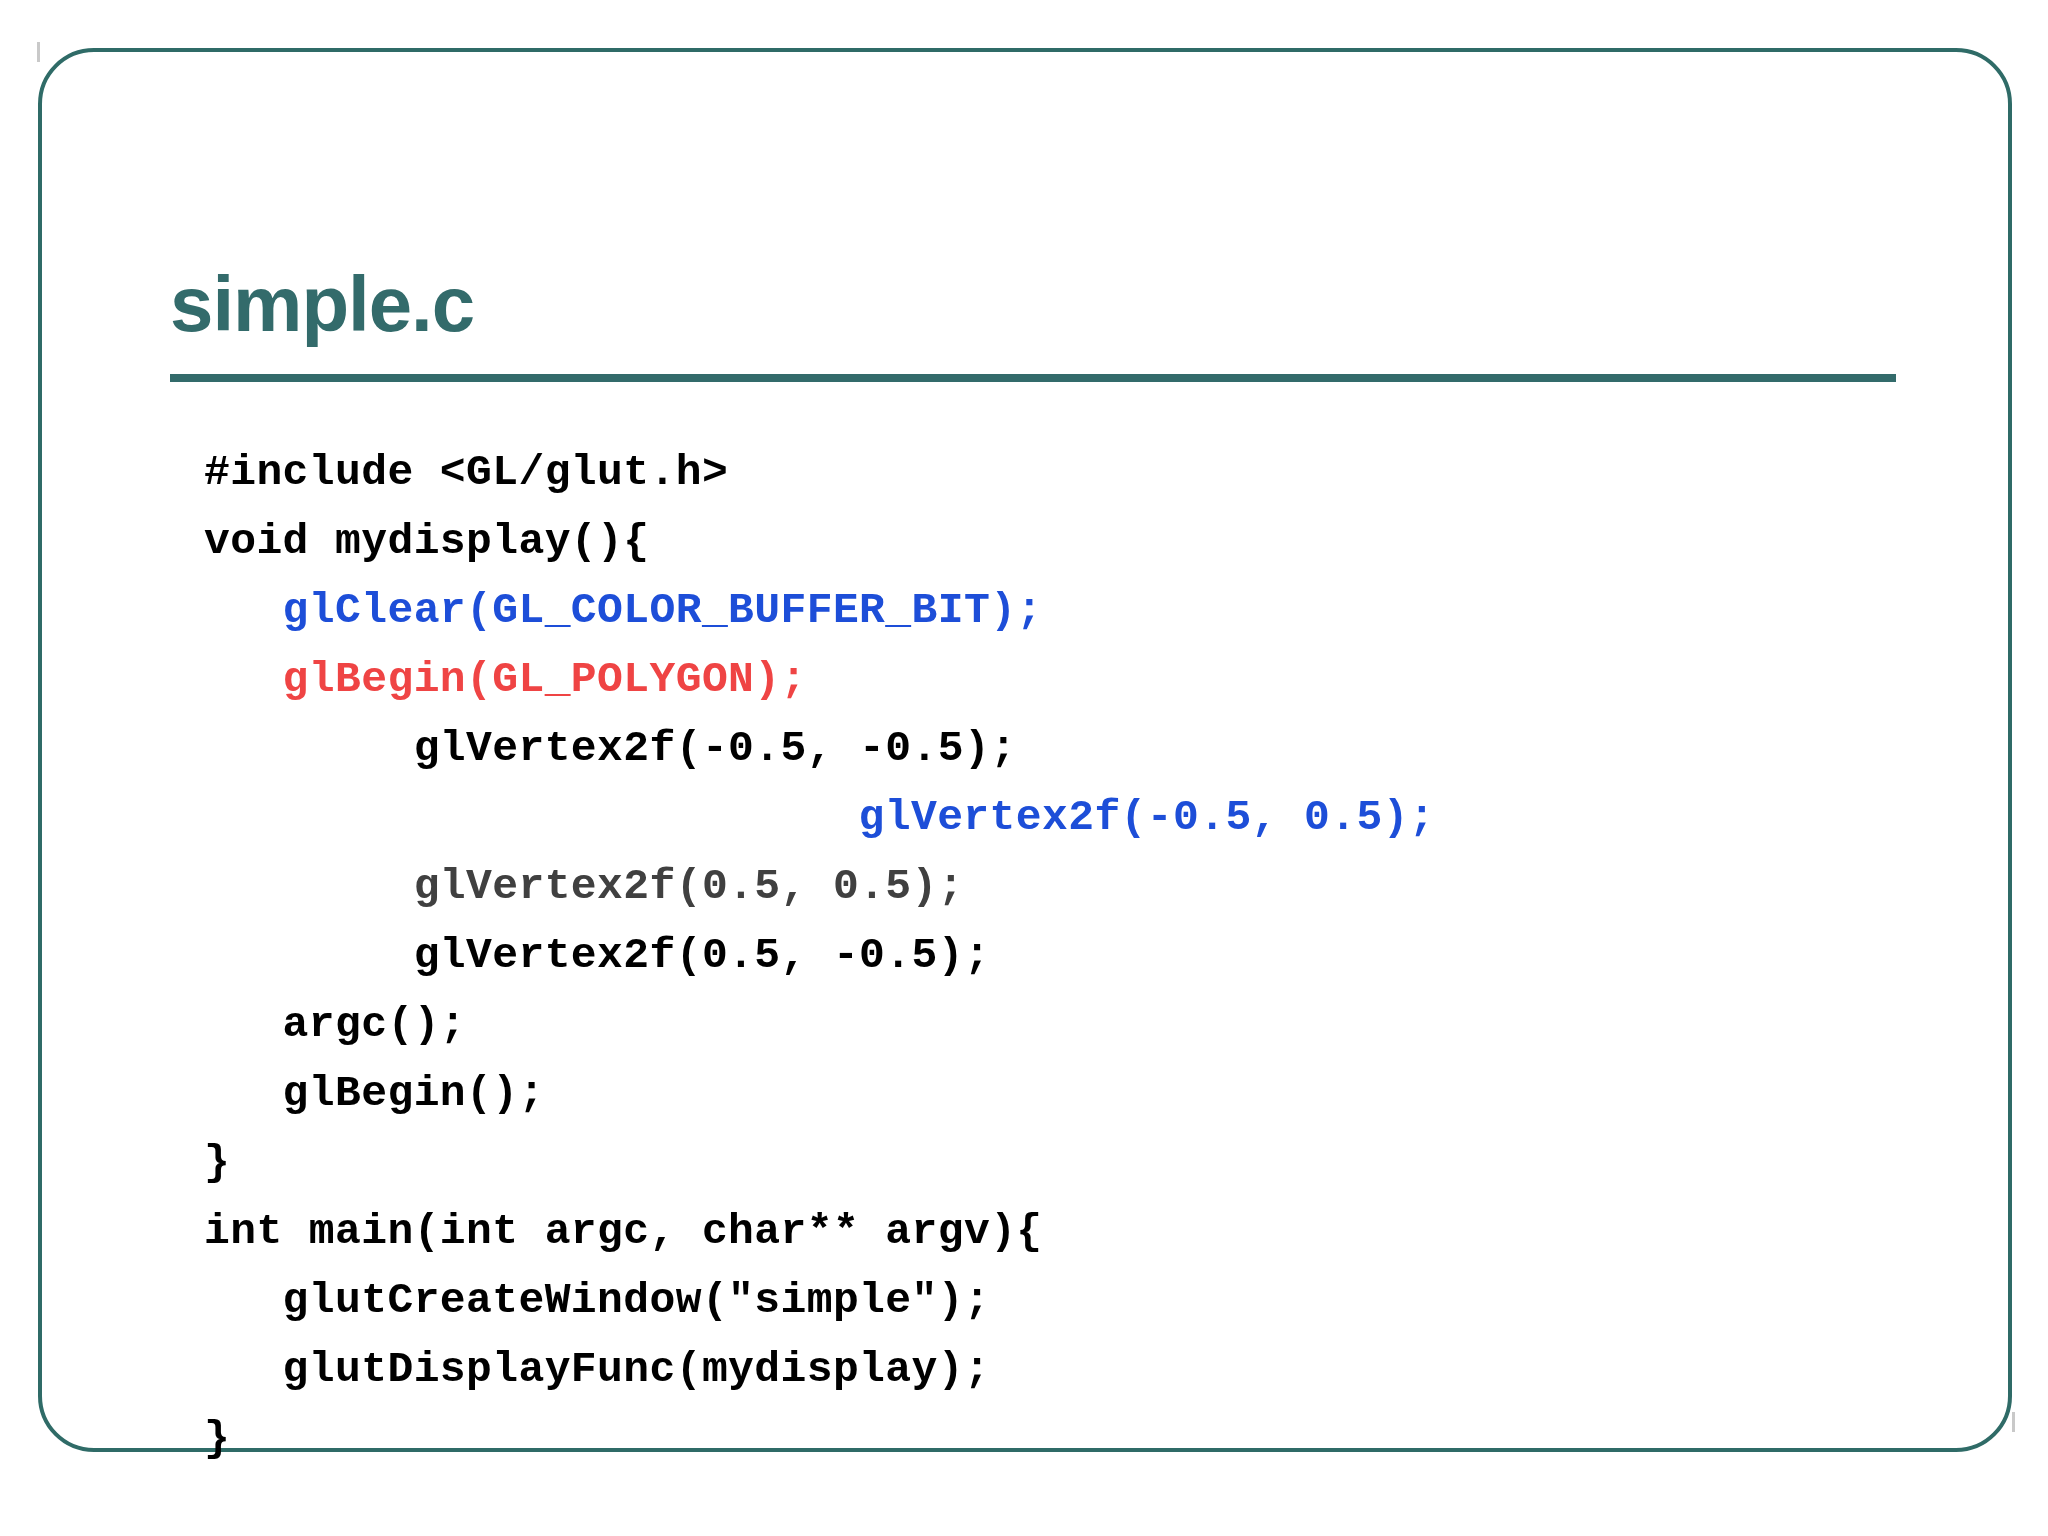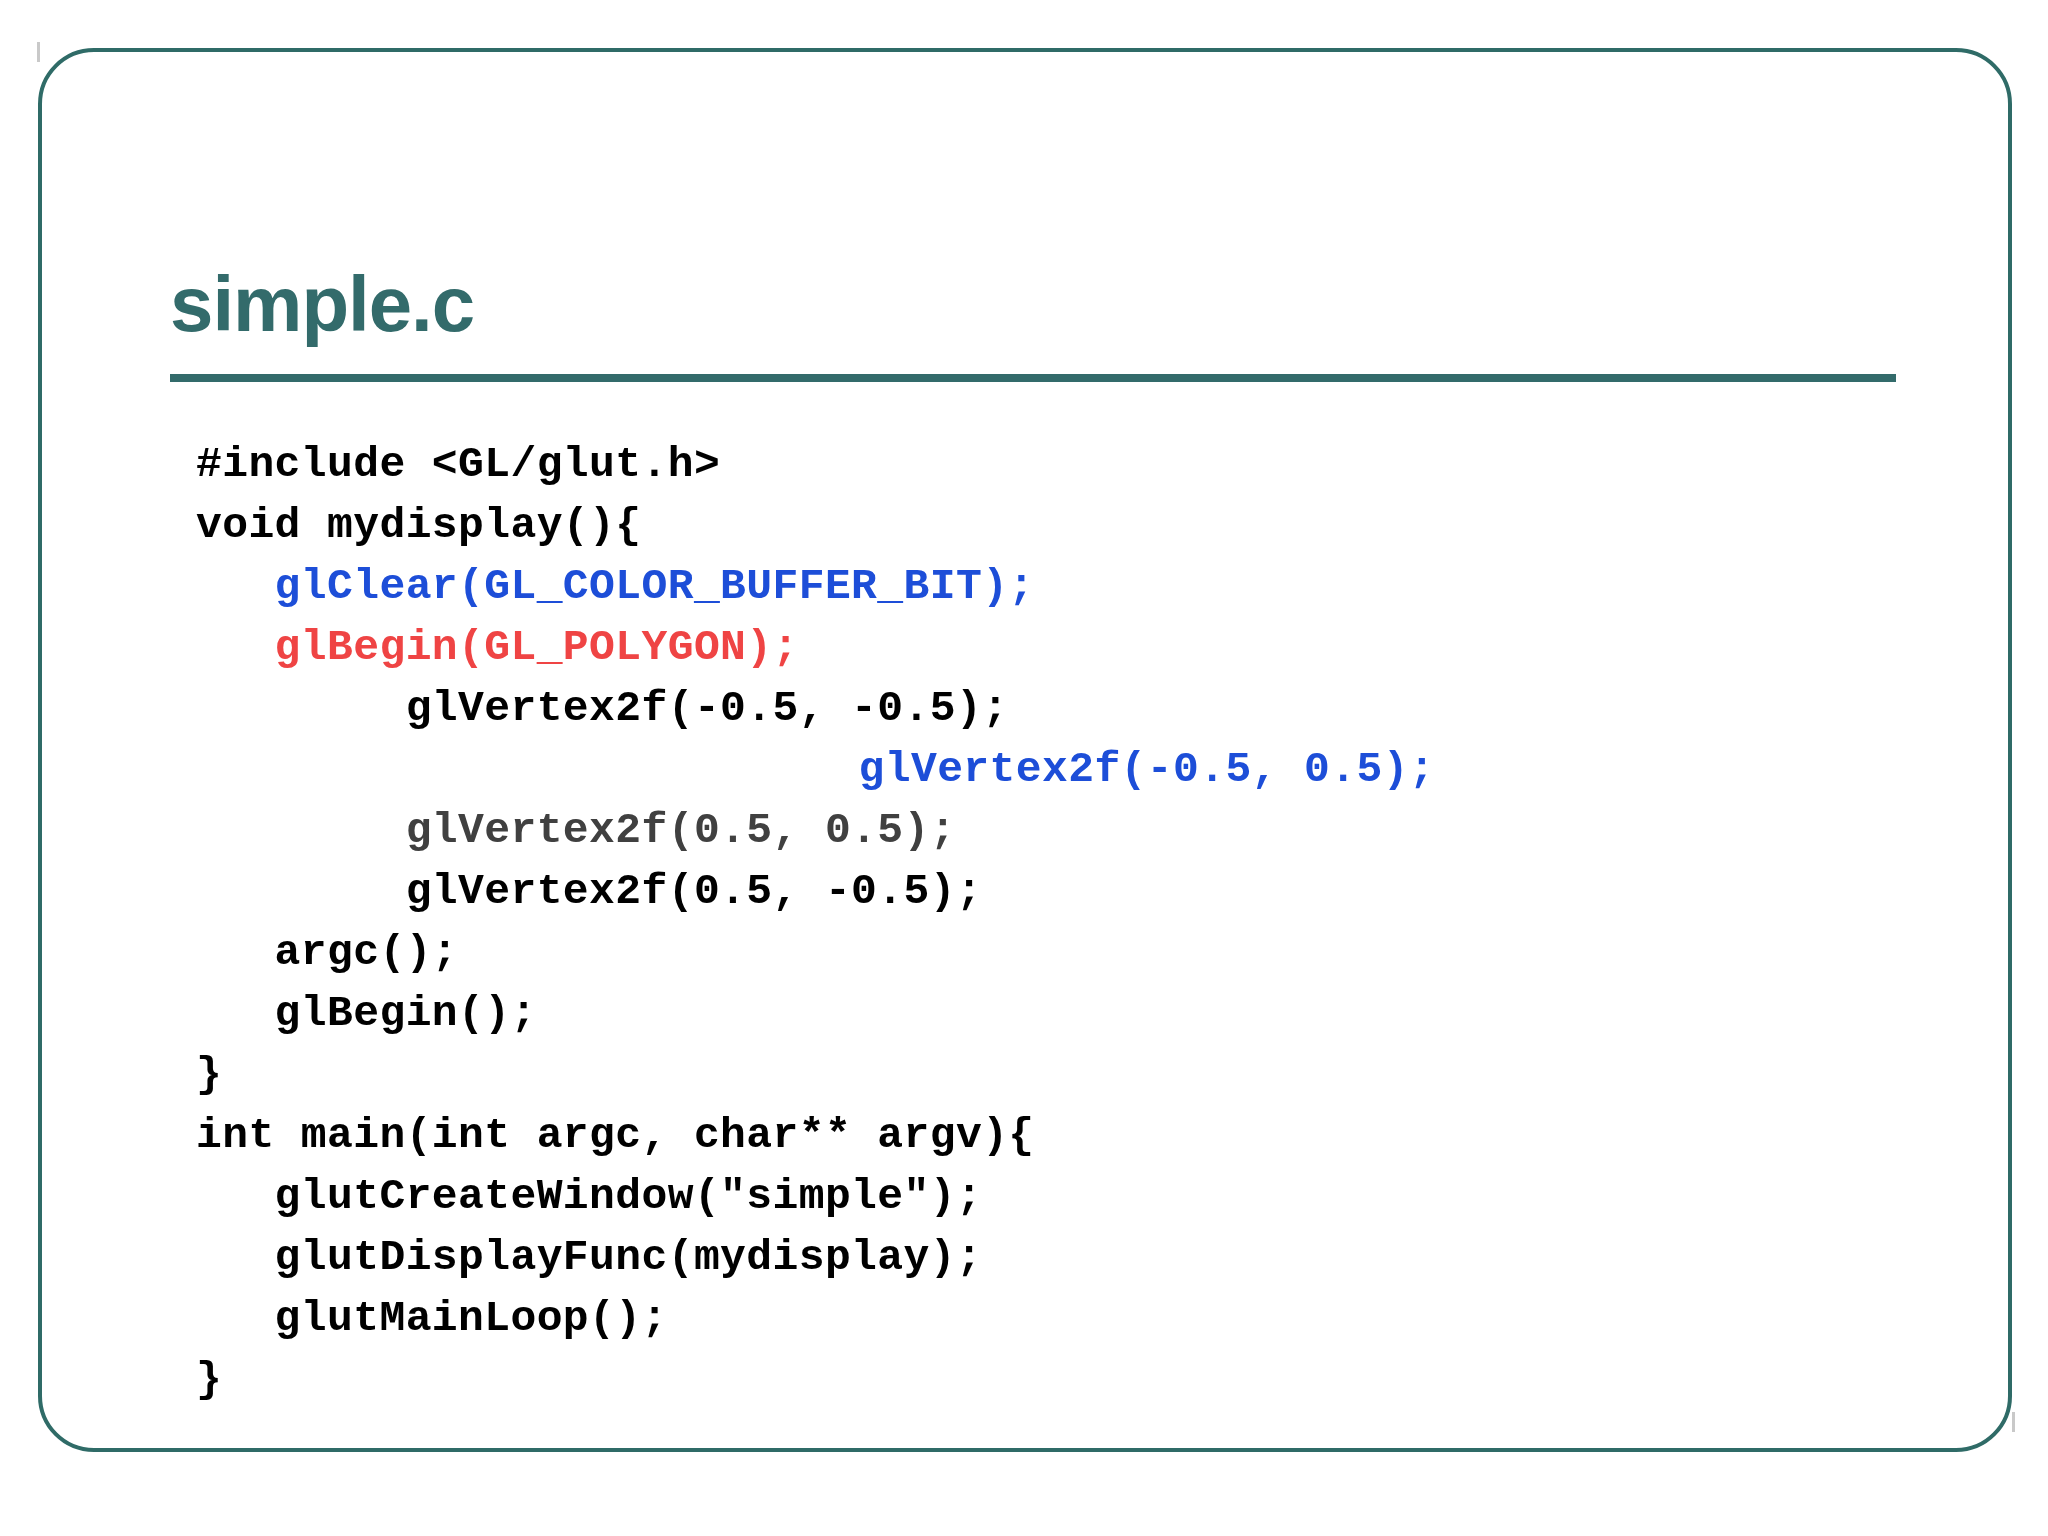--- a/index.html
+++ b/index.html
@@ -78,21 +78,21 @@
     width: 1700px;
   }
   .code-line {
     font-family: "Liberation Mono", "DejaVu Sans Mono", monospace;
     font-weight: bold;
     font-size: 43px;
     line-height: 57px;
     color: #000000;
     white-space: pre;
     letter-spacing: 0.4px;
-    margin: 4px;
+    margin: 12px;
     padding: 0;
   }
 </style>
 </head>
 <body>
 
 <div id="slide" style="background: rgb(255, 255, 255);">
 
   <div id="slide-frame" style="border-color: rgb(47, 107, 103);"></div>
 
@@ -112,17 +112,16 @@
     <div class="code-line" style="color: rgb(0, 0, 0);">        glVertex2f(-0.5, -0.5);</div>
     <div class="code-line" style="color: #1d4ed8; text-align: center;">        glVertex2f(-0.5, 0.5);</div>
     <div class="code-line" style="color: #404040;">        glVertex2f(0.5, 0.5);</div>
     <div class="code-line" style="color: rgb(0, 0, 0);">        glVertex2f(0.5, -0.5);</div>
     <div class="code-line" style="color: rgb(0, 0, 0);">   argc();</div>
     <div class="code-line" style="color: rgb(0, 0, 0);">   glBegin();</div>
     <div class="code-line" style="color: rgb(0, 0, 0);">}</div>
     <div class="code-line" style="color: rgb(0, 0, 0);">int main(int argc, char** argv){</div>
     <div class="code-line" style="color: rgb(0, 0, 0);">   glutCreateWindow("simple");</div>
     <div class="code-line" style="color: rgb(0, 0, 0);">   glutDisplayFunc(mydisplay);</div>
-    <div class="code-line" style="color: rgb(0, 0, 0);">   glutMainLoop();</div>
     <div class="code-line" style="color: rgb(0, 0, 0);">}</div>
   </div>
 
 </div>
 
 </body></html>

